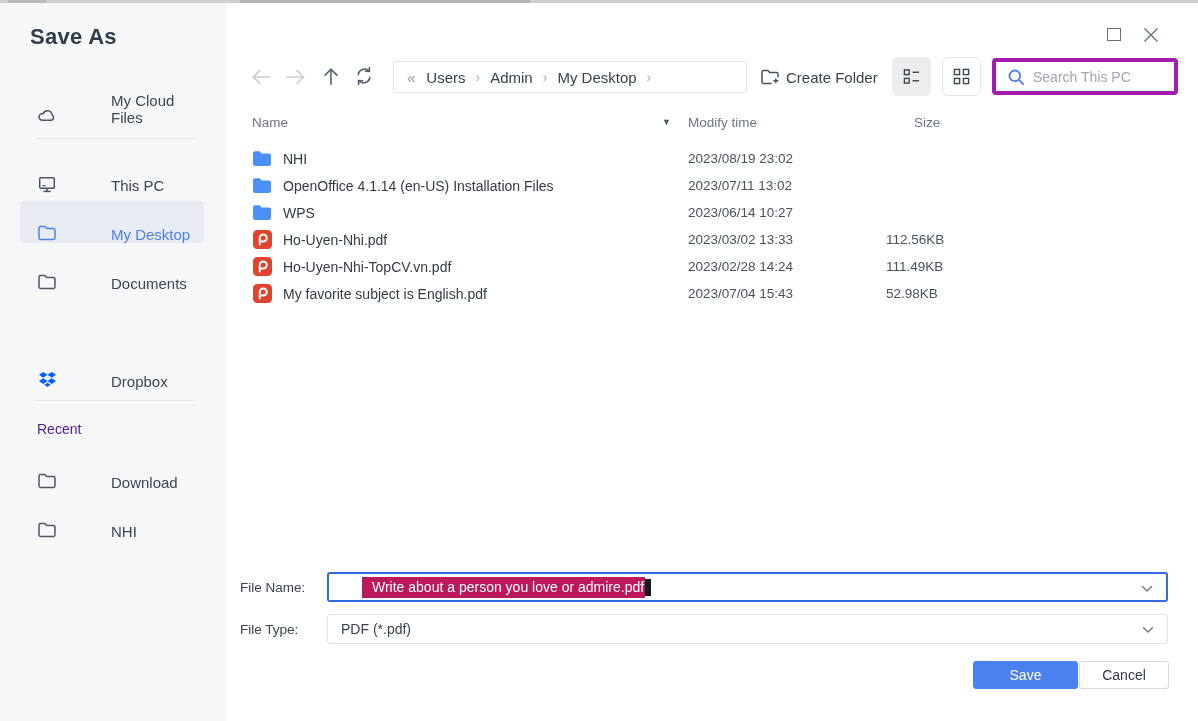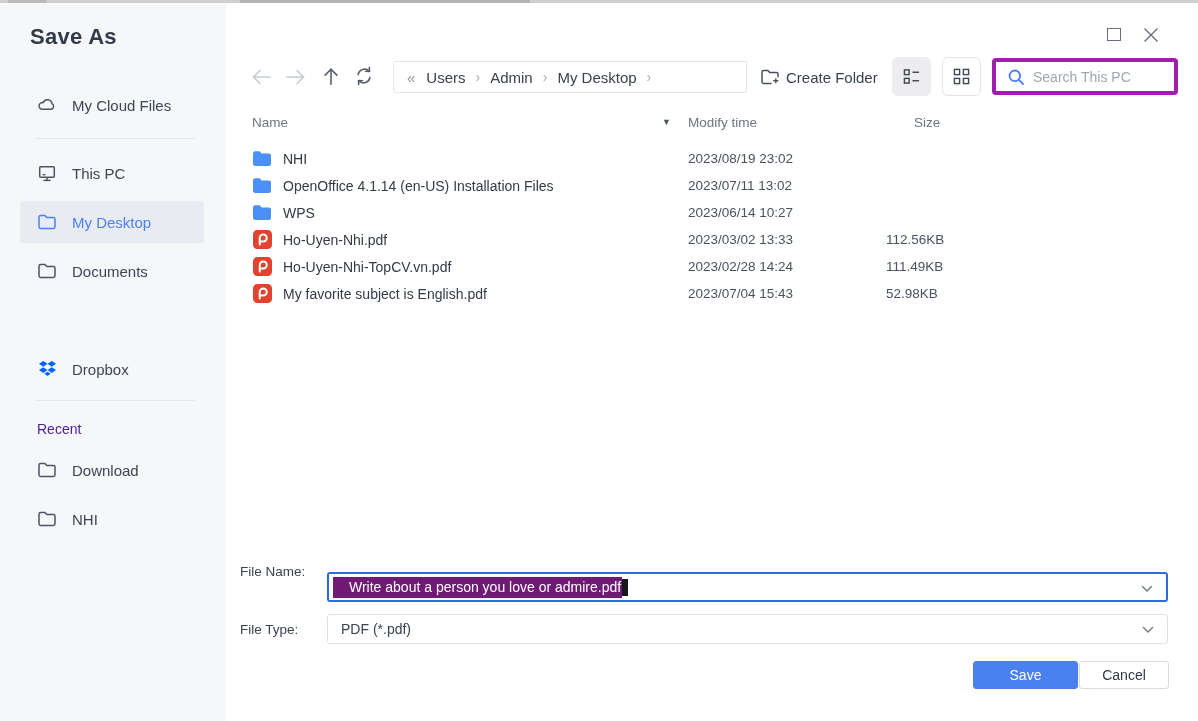--- a/index.html
+++ b/index.html
@@ -8,22 +8,22 @@
   .screen { position:relative; width:1198px; height:721px; background:#ffffff; overflow:hidden; }
 
   
   .top-strip { position:absolute; top:0; left:0; width:1198px; height:3px; background:#cfcfcf; }
   .top-strip-dark { position:absolute; top:0; left:240px; width:290px; height:3px; background:#b3b3b3; }
   .top-strip-dark2 { position:absolute; top:0; left:8px; width:38px; height:4px; background:#ababab; opacity:.6; }
 
   
   .sidebar { position:absolute; left:0; top:3px; width:226px; height:718px; background:#f6f7f9; }
   .side-title { position:absolute; left:30px; top:21px; font-size:22px; font-weight:bold; color:#313b49; letter-spacing:.3px; }
-  .side-item { position:absolute; left:20px; width:184px; height:42px; display:flex; align-items:center;
-               padding-left:17px; border-radius:4px; color:#3d4654; font-size:15px; cursor:default; }
+  .side-item { position:absolute; left:20px; width:184px; height:42px; display:flex; align-items:flex-end;
+               padding-left:17px; border-radius:4px; color:#3d4654; font-size:15px; cursor:default;gap:39px; }
   .side-item .ic { width:20px; height:20px; margin-right:15px; display:flex; align-items:center; justify-content:center; color:#4b5565; }
   .side-item.selected { background:#e8ebf1; color:#4d80f0; }
   .side-item.selected .ic { color:#4d80f0; }
   .side-div { position:absolute; left:35px; width:160px; height:1px; background:#e4e6ea; }
   .recent-label { position:absolute; left:37px; font-size:14px; color:#4c1d95; }
 
   
   .btn-max { position:absolute; left:1107px; top:28px; width:14px; height:13px; border:1.4px solid #667080; background:transparent; }
   .btn-close { position:absolute; left:1142px; top:26px; width:18px; height:18px; color:#667080; }
 
@@ -53,21 +53,21 @@
   .frow { position:absolute; left:252px; width:920px; height:27px; display:flex; align-items:center; }
   .frow .ric { width:20px; height:20px; display:flex; align-items:center; justify-content:center; }
   .frow .fname { position:absolute; left:31px; font-size:14px; color:#333b46; white-space:nowrap; }
   .frow .fmod  { position:absolute; left:436px; font-size:13.5px; color:#49525f; }
   .frow .fsize { position:absolute; left:634px; font-size:13.5px; color:#49525f; }
 
   
   .flabel { position:absolute; left:240px; font-size:13.5px; color:#3a434f; }
   .fn-input { position:absolute; left:327px; top:572px; width:841px; height:30px; border:2px solid #2f6bde; border-radius:3px;
               background:#fff; display:flex; align-items:center; padding-left:4px; }
-  .fn-sel { background:#701a75; color:#fff; font-size:14px; padding:2px 1px 3px 16px; white-space:nowrap; }
+  .fn-sel { background:#be185d; color:#fff; font-size:14px; padding:2px 1px 3px 10px; white-space:nowrap;margin-left:29px; }
   .caret-block { width:6px; height:17px; background:#14181d; }
   .ft-combo { position:absolute; left:327px; top:614px; width:841px; height:30px; border:1px solid #dfe1e5; border-radius:3px;
               background:#fff; display:flex; align-items:center; padding-left:13px; font-size:14px; color:#39424f; }
   .combo-chev { position:absolute; right:12px; top:8px; width:14px; height:14px; color:#7b8492; }
 
   .btn { position:absolute; top:661px; height:28px; border-radius:3px; font-size:14px; display:flex; align-items:center; justify-content:center; cursor:default; }
   .btn-save { left:973px; width:105px; background:#4a80f0; color:#ffffff; border:1px solid #4a80f0; }
   .btn-cancel { left:1079px; width:90px; background:#ffffff; color:#323a45; border:1px solid #d8dade; }
 
   svg { display:block; }
@@ -300,21 +300,21 @@
         <svg viewBox="0 0 20 20" width="19" height="19">
           <rect width="20" height="20" rx="4.5" fill="#e2432e"></rect>
           <path d="M7.1 15.2 V8.4 a3.7 3.7 0 1 1 3.7 3.7 h-3.2" stroke="#fff" stroke-width="2.1" fill="none" stroke-linecap="round"></path>
         </svg>
       </span>
     <span class="fname">My favorite subject is English.pdf</span>
     <span class="fmod">2023/07/04 15:43</span>
     <span class="fsize">52.98KB</span>
   </div>
 
-  <div class="flabel" style="top:564px;">File Name:</div>
+  <div class="flabel" style="top:580px;">File Name:</div>
   <div class="fn-input">
     <span class="fn-sel">Write about a person you love or admire.pdf</span>
     <span class="caret-block"></span>
     <span class="combo-chev">
       <svg viewBox="0 0 14 14" width="14" height="14" fill="none" stroke="currentColor" stroke-width="1.6" stroke-linecap="round" stroke-linejoin="round">
           <path d="M2.5 4.5 L7 9 l4.5-4.5"></path>
         </svg>
     </span>
   </div>
 

